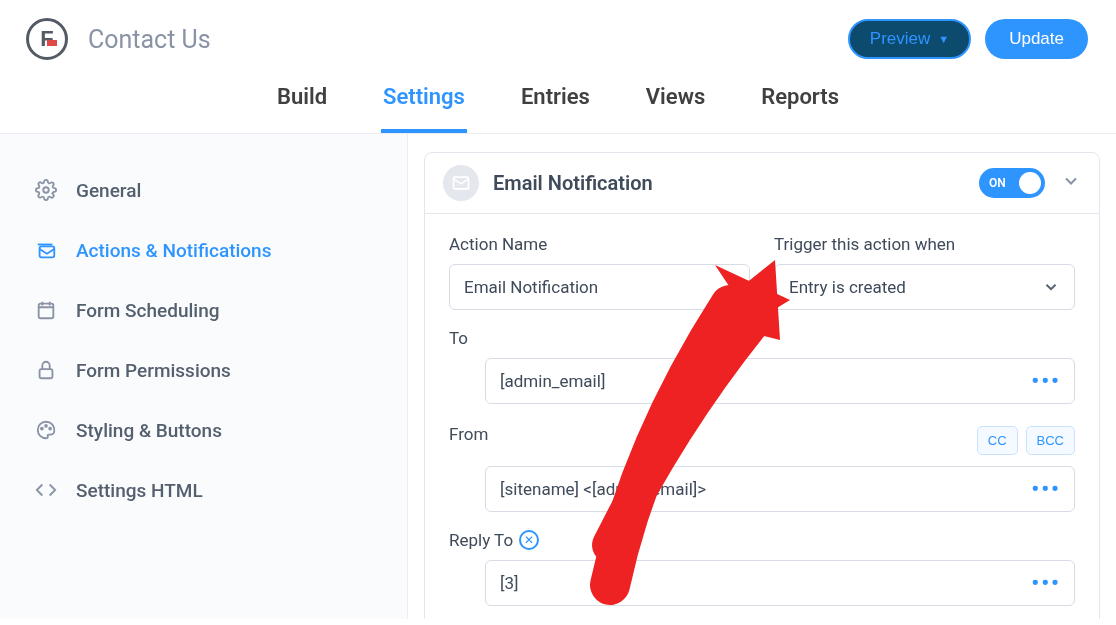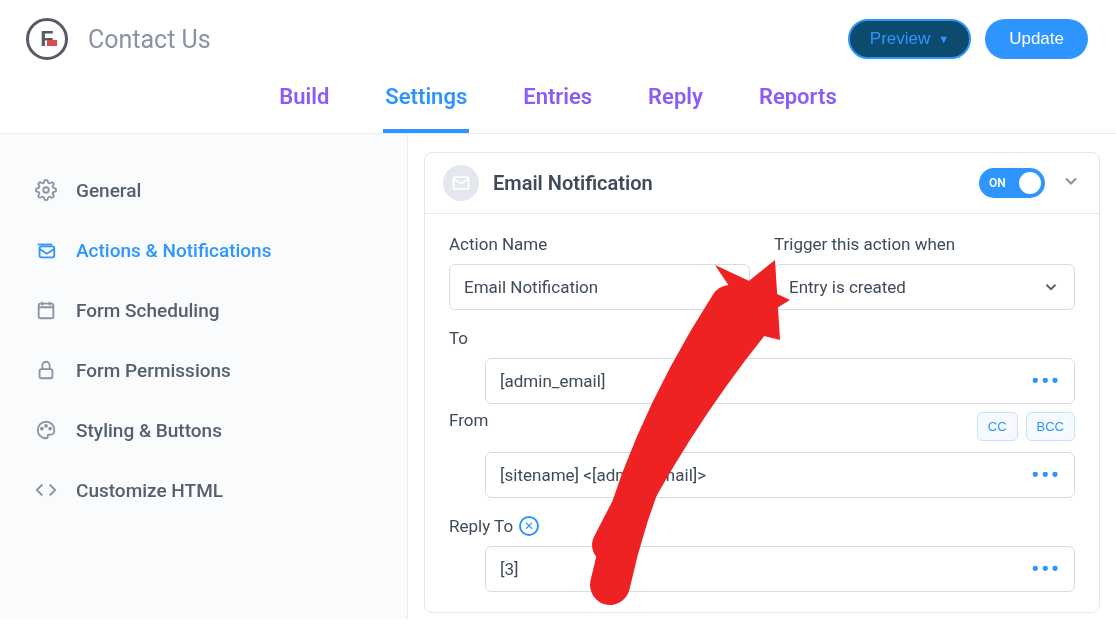--- a/index.html
+++ b/index.html
@@ -12,21 +12,21 @@
   .logo-f { font-weight: 700; font-size: 22px; color: #555b65; line-height: 1; font-family: Arial, sans-serif; }
   .logo-red { position: absolute; width: 10px; height: 6px; background: #e04848; bottom: 11px; left: 18px; }
   .page-title { font-size: 25px; color: #8a93a5; font-weight: 400; }
   .header-actions { display: flex; gap: 14px; align-items: center; }
   .btn-preview { border: 2px solid #2e95ff; color: #2e95ff; background: #0c4a6e; font-size: 17px; font-weight: 500; padding: 8px 20px; border-radius: 22px; cursor: pointer; display: flex; align-items: center; gap: 8px; }
   .btn-preview .caret { font-size: 11px; }
   .btn-update { border: none; background: #2e95ff; color: #fff; font-size: 17px; font-weight: 500; padding: 10px 24px; border-radius: 22px; cursor: pointer; }
 
   
   .tabs { display: flex; justify-content: center; gap: 52px; border-bottom: 1px solid #e9ecf1; }
-  .tab { font-size: 22px; color: #8b5cf6; font-weight: 600; padding: 6px 2px 20px 2px; cursor: pointer; border-bottom: 4px solid transparent; }
+  .tab { font-size: 22px; color: #404040; font-weight: 600; padding: 6px 2px 20px 2px; cursor: pointer; border-bottom: 4px solid transparent; }
   .tab.active { color: #2e95ff; border-bottom-color: #2e95ff; }
 
   
   .main { display: flex; height: calc(625px - 140px); }
   .sidebar { width: 408px; background: #fafbfd; border-right: 1px solid #e9ecf1; padding: 26px 0; }
   .sidebar-item { display: flex; align-items: center; gap: 18px; padding: 18px 34px; font-size: 19px; color: #55606f; cursor: pointer; font-weight: 500; }
   .sidebar-item.active { color: #2e95ff; }
   .sidebar-item.active .side-icon svg { stroke: #2e95ff; fill: none; }
   .side-icon { width: 24px; height: 24px; display: flex; align-items: center; justify-content: center; }
   .side-icon svg { stroke: #8a93a5; fill: none; stroke-width: 2; }
@@ -77,21 +77,21 @@
       <span class="caret">▼</span>
     </button>
     <button class="btn-update">Update</button>
   </div>
 </div>
 
 <div class="tabs">
   <div class="tab">Build</div>
   <div class="tab active">Settings</div>
   <div class="tab">Entries</div>
-  <div class="tab">Reply</div>
+  <div class="tab">Views</div>
   <div class="tab">Reports</div>
 </div>
 
 <div class="main">
 
   <div class="sidebar">
     <div class="sidebar-item">
       <span class="side-icon">
         <svg viewBox="0 0 24 24" width="22" height="22">
             <circle cx="12" cy="12" r="3"></circle>
@@ -138,21 +138,21 @@
           </svg>
       </span>
       <span>Styling &amp; Buttons</span>
     </div>
     <div class="sidebar-item">
       <span class="side-icon">
         <svg viewBox="0 0 24 24" width="22" height="22">
             <path d="M8 6l-6 6 6 6M16 6l6 6-6 6"></path>
           </svg>
       </span>
-      <span>Customize HTML</span>
+      <span>Settings HTML</span>
     </div>
   </div>
 
   <div class="content">
     <div class="panel">
       <div class="panel-header">
         <div class="panel-header-left">
           <div class="mail-icon-bg">
             <svg viewBox="0 0 24 24" width="20" height="20" stroke="#fff" fill="none" stroke-width="2">
                 <rect x="3" y="5" width="18" height="14" rx="2"></rect>
@@ -184,21 +184,21 @@
             <div class="field-label">Trigger this action when</div>
             <div class="select">
               <span>Entry is created</span>
               <svg viewBox="0 0 24 24" width="18" height="18" stroke="#55606f" fill="none" stroke-width="2.5">
                   <path d="M6 9l6 6 6-6"></path>
                 </svg>
             </div>
           </div>
         </div>
 
-        <div class="field" style="margin-bottom:6px;">
+        <div class="field" style="margin-bottom:20px;">
           <div class="field-label">To</div>
           <div class="input-wrap">
             <input class="input" style="padding-right: 46px;" value="[admin_email]">
             <span class="more-dots">•••</span>
           </div>
         </div>
 
         <div class="field" style="margin-bottom:18px;">
           <div class="label-row">
             <div class="field-label" style="margin-bottom:12px;">From</div>

